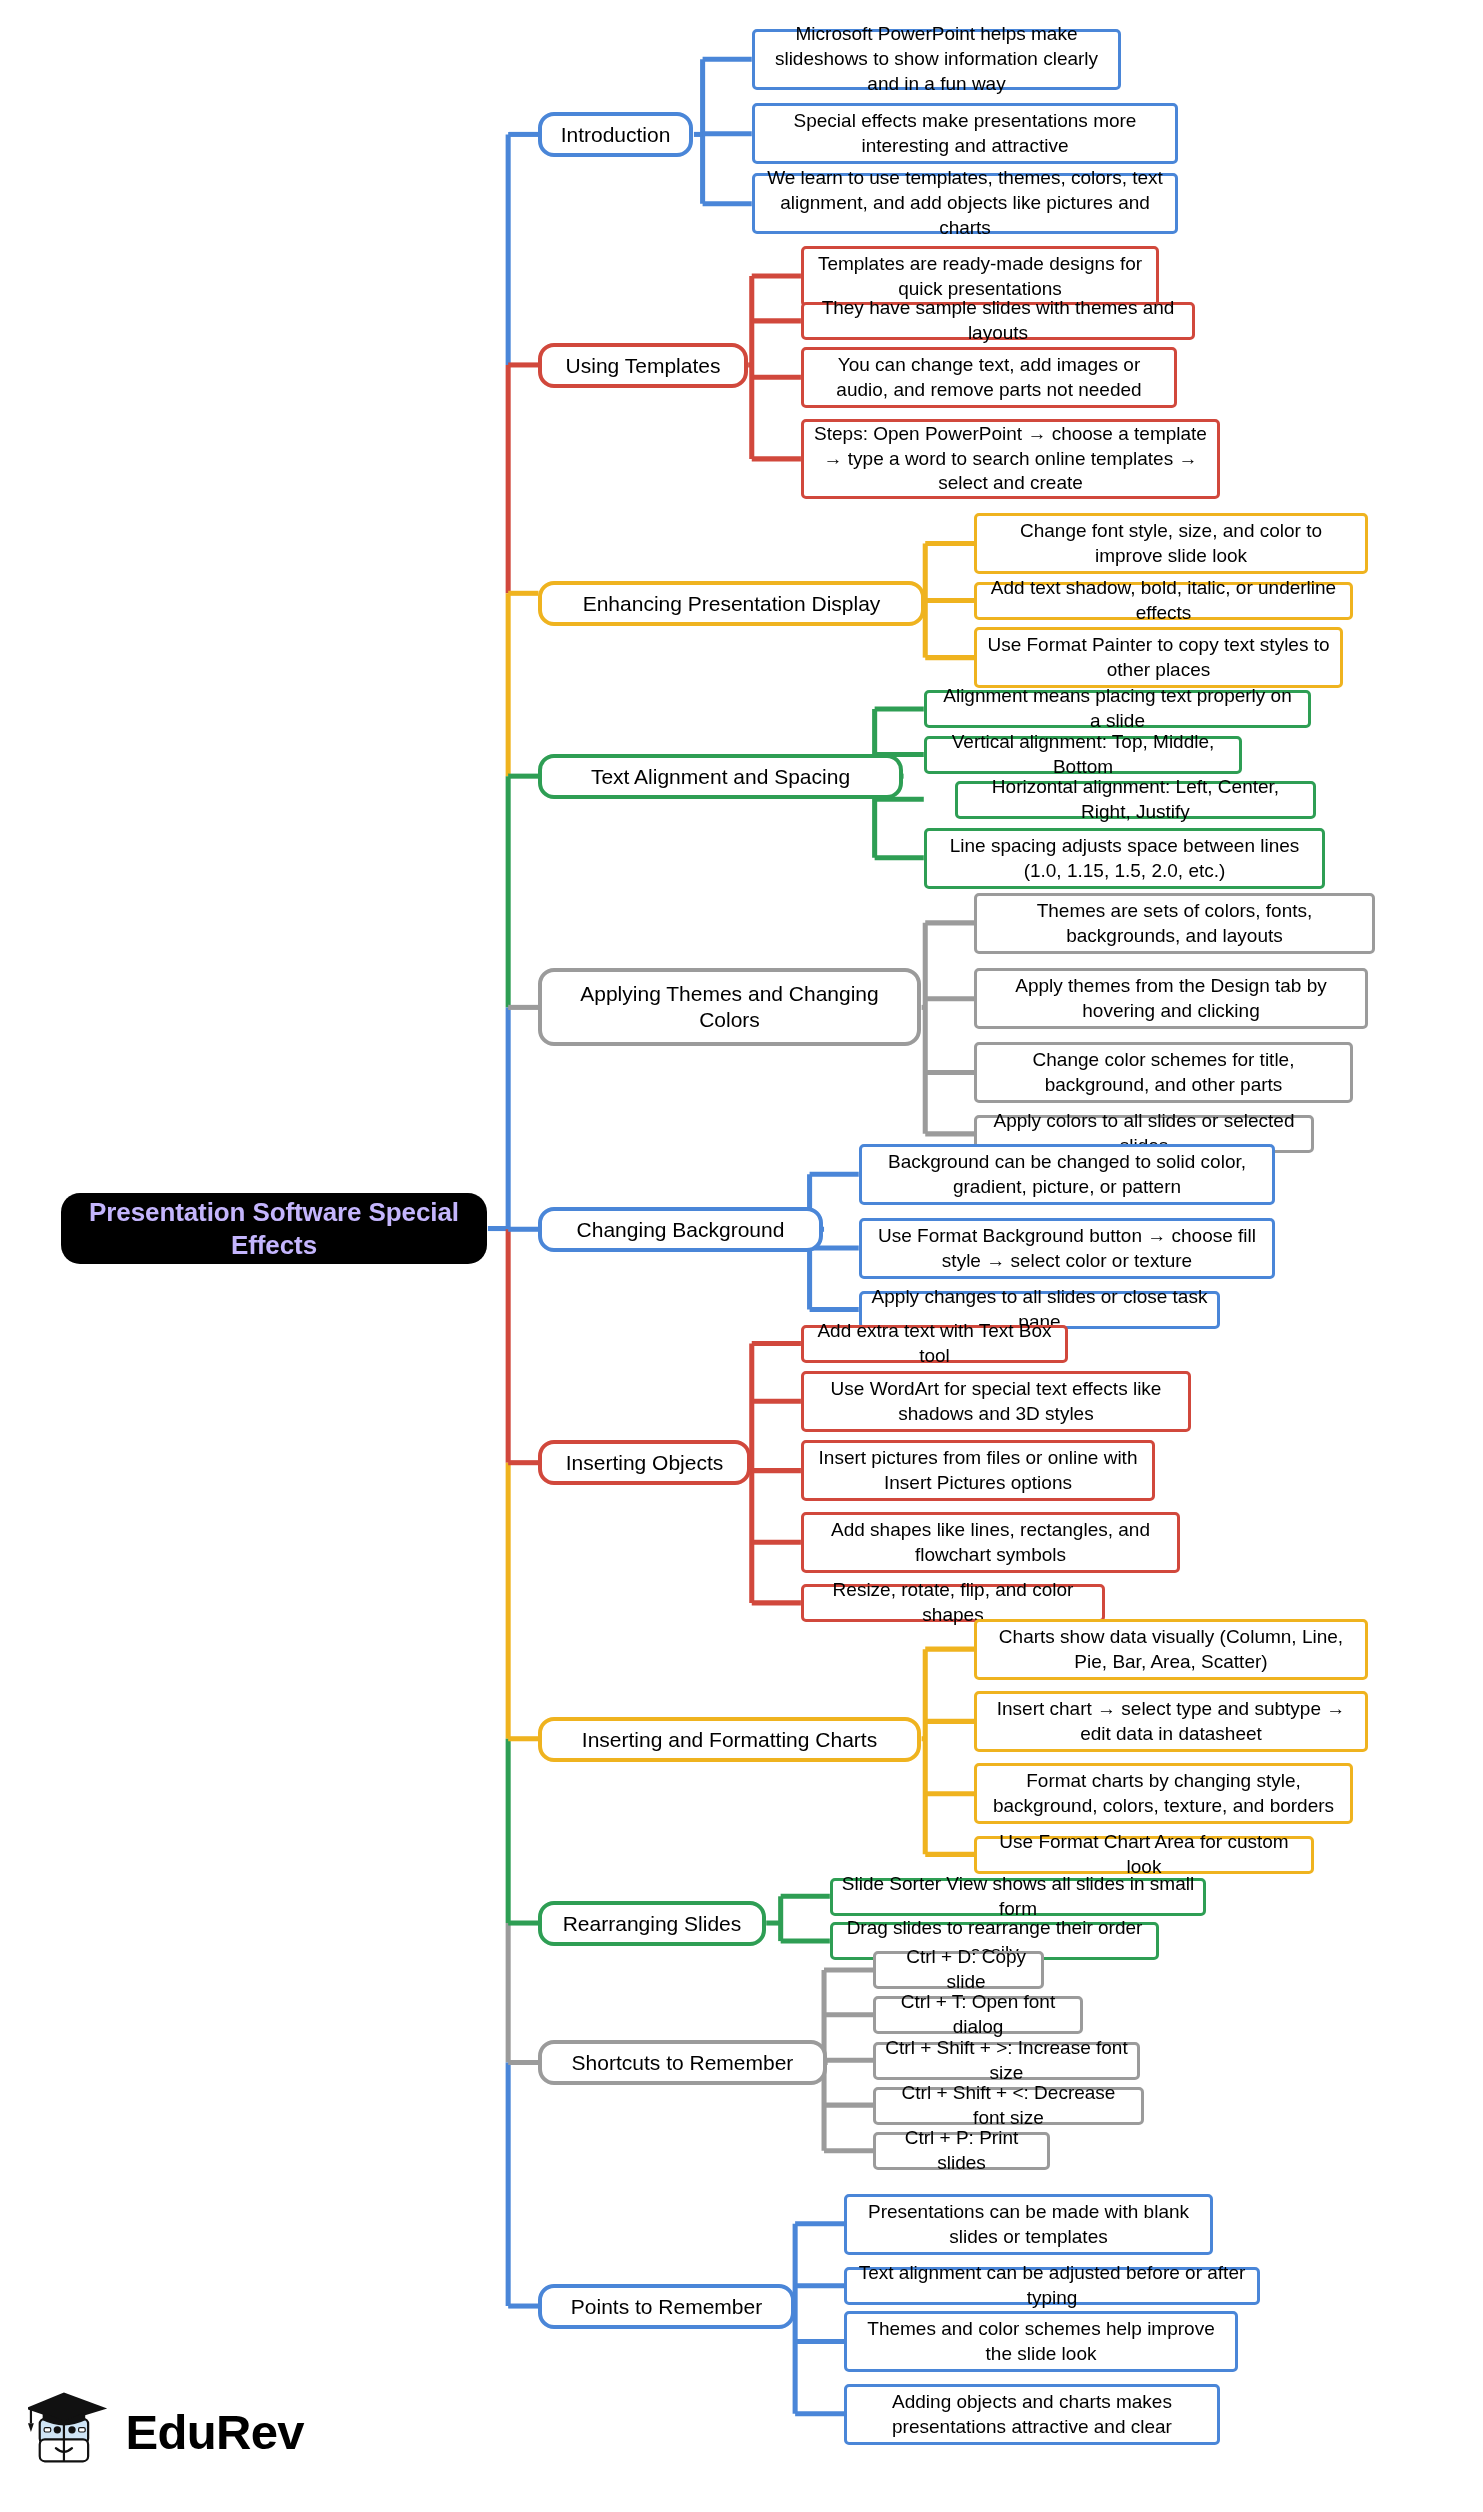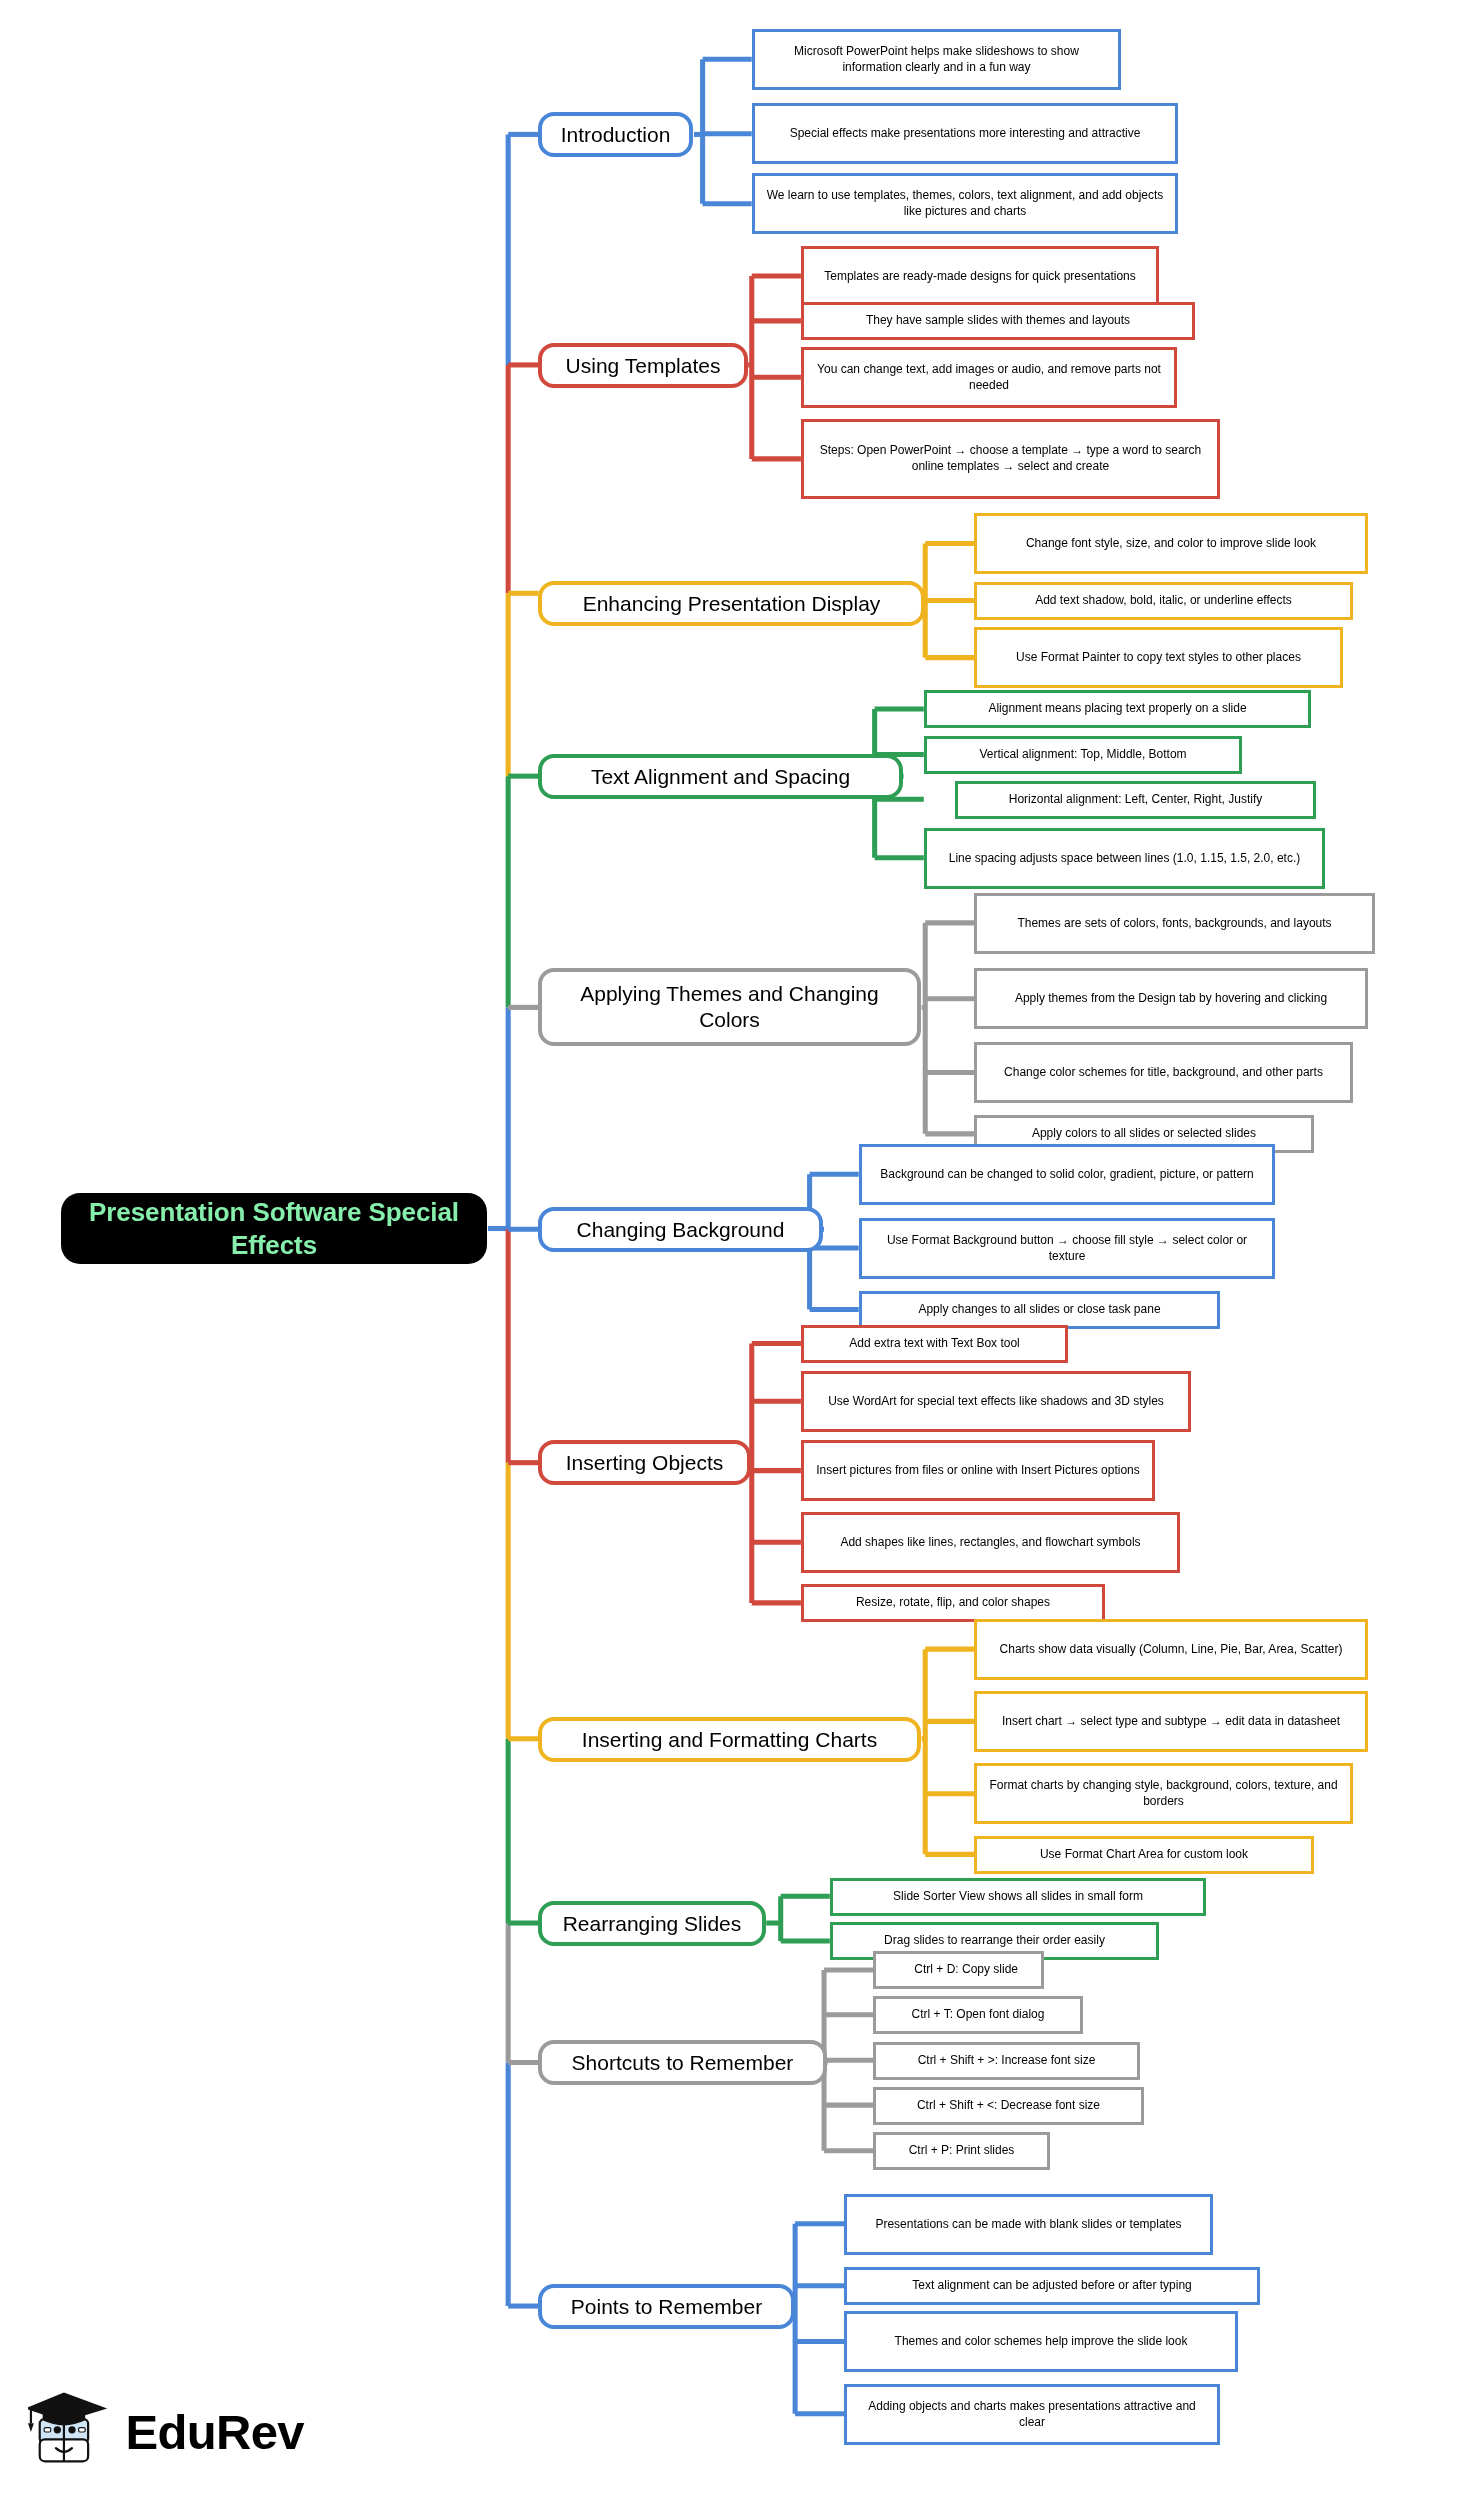--- a/index.html
+++ b/index.html
@@ -19,21 +19,21 @@
   #edges {
     position: absolute;
     left: 0; top: 0;
     width: 1484px; height: 2512px;
     pointer-events: none;
   }
   
   .root-node {
     position: absolute;
     background: #000000;
-    color: #86efac;
+    color: #c4b5fd;
     border-radius: 19px;
     display: flex;
     align-items: center;
     justify-content: center;
     text-align: center;
     font-weight: bold;
     font-size: 26px;
     line-height: 1.26;
     padding: 7.2px 13px;
     letter-spacing: -0.1px;
@@ -53,27 +53,27 @@
     font-size: 21px;
     line-height: 1.22;
     padding: 2.9px 10px;
   }
   
   .leaf-node {
     position: absolute;
     background: #ffffff;
     border-style: solid;
     border-width: 3.6px;
-    border-radius: 0;
+    border-radius: 5px;
     display: flex;
     align-items: center;
     justify-content: center;
     text-align: center;
     color: #000000;
-    font-size: 12px;
+    font-size: 19px;
     line-height: 1.30;
     padding: 2.2px 8.7px;
   }
   
   #logo {
     position: absolute;
     left: 27.5px;
     top: 2378px;
     width: 275px;
     height: 108px;

